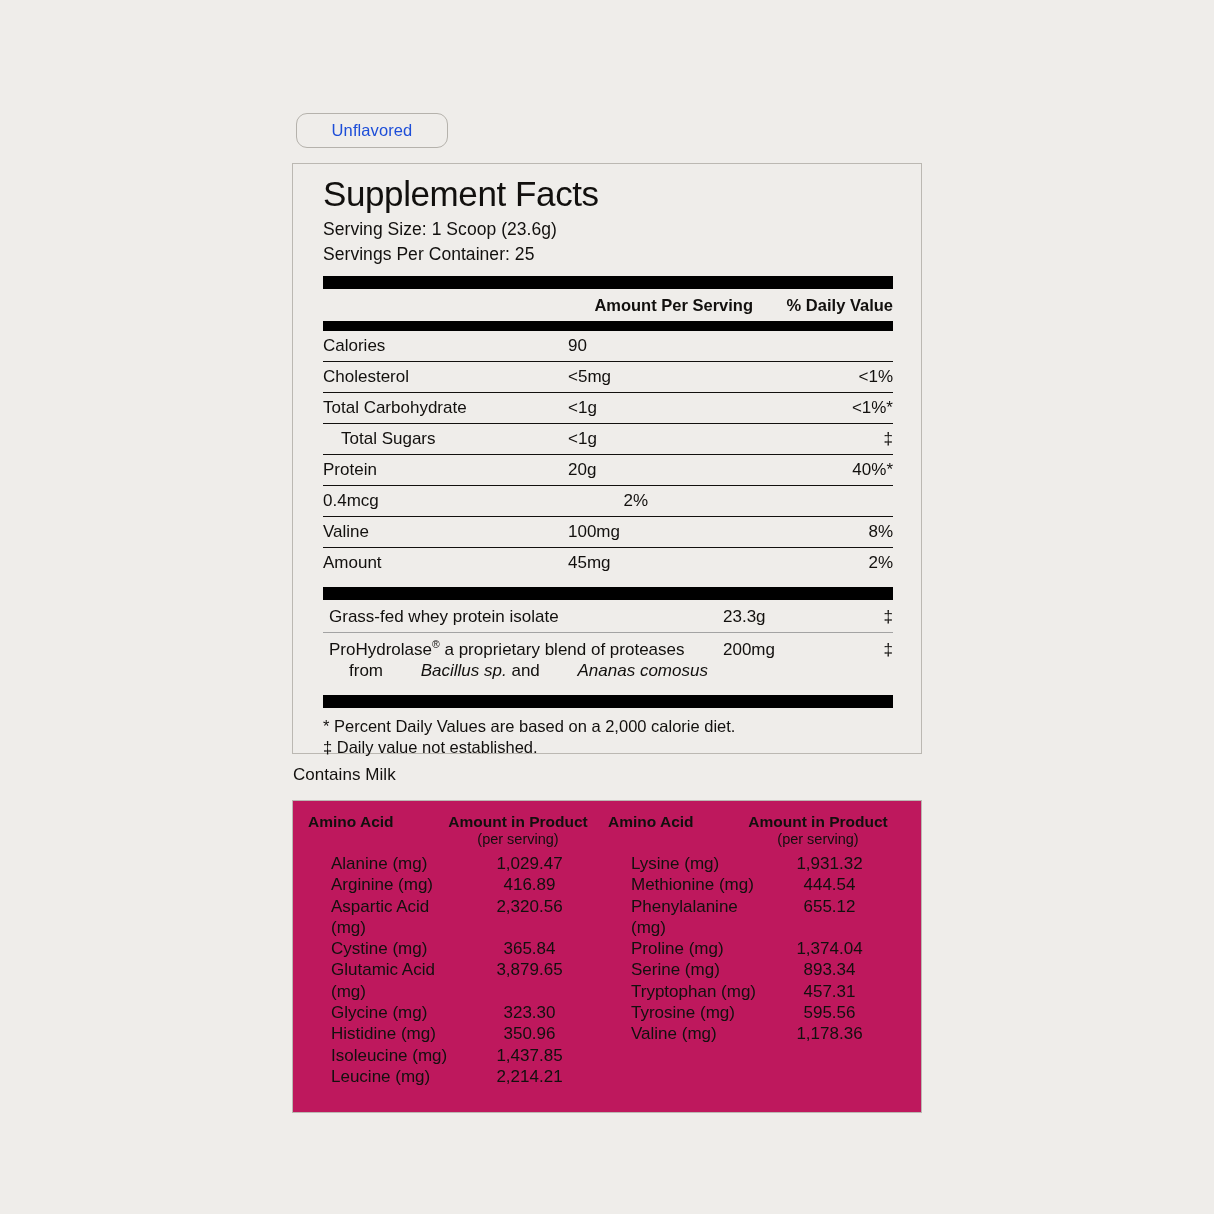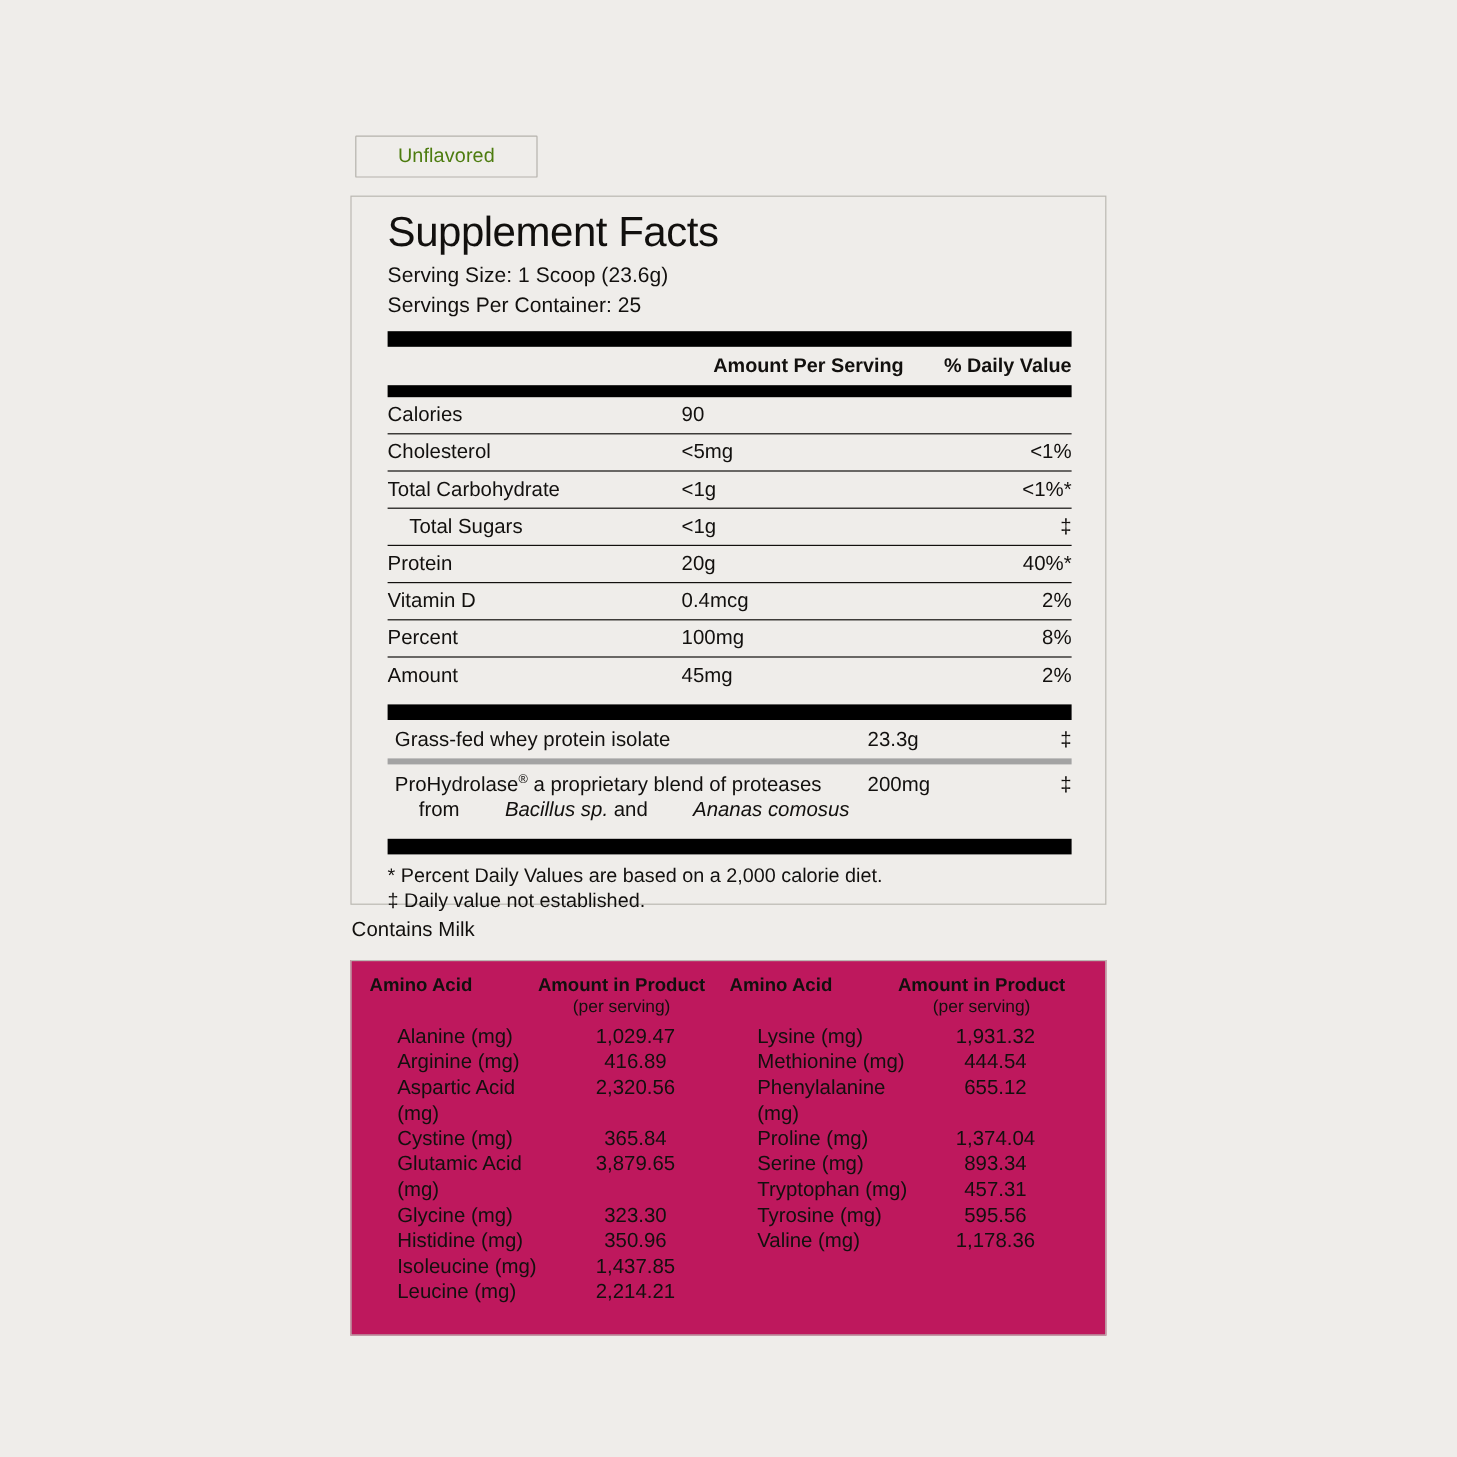--- a/index.html
+++ b/index.html
@@ -23,27 +23,27 @@
 
   
   .flavor-button {
     position: absolute;
     left: 296px;
     top: 113px;
     width: 152px;
     height: 35px;
     box-sizing: border-box;
     border: 1px solid #b5b2ac;
-    border-radius: 1px;
+    border-radius: 11px;
     background: #efedea;
     display: flex;
     align-items: center;
     justify-content: center;
     font-size: 16.5px;
-    color: #4d7c0f;
+    color: #1d4ed8;
     letter-spacing: 0.1px;
     cursor: pointer;
   }
 
   
   .facts-panel {
     position: absolute;
     left: 292px;
     top: 163px;
     width: 630px;
@@ -124,21 +124,21 @@
     width: 140px;
     text-align: right;
     flex: 0 0 140px;
   }
   .nrow.indent .nm { padding-left: 18px; }
 
   .ing-block { margin-top: 0; }
   .irow {
     display: flex;
     align-items: flex-start;
-    border-bottom: 5px solid #a3a3a3;
+    border-bottom: 1px solid #a3a3a3;
     font-size: 17px;
     padding: 6px 0 5px 0;
   }
   .irow:last-child { border-bottom: none; }
   .irow .nm {
     flex: 1 1 auto;
     padding-left: 6px;
     line-height: 21px;
   }
   .irow .amt {
@@ -284,26 +284,25 @@
           <span class="nm">Total Sugars</span>
           <span class="amt">&lt;1g</span>
           <span class="dv">‡</span>
         </div>
         <div class="nrow">
           <span class="nm">Protein</span>
           <span class="amt">20g</span>
           <span class="dv">40%*</span>
         </div>
         <div class="nrow">
-          <span class="nm">Vitamin D</span>
           <span class="amt">0.4mcg</span>
           <span class="dv">2%</span>
         </div>
         <div class="nrow">
-          <span class="nm">Percent</span>
+          <span class="nm">Valine</span>
           <span class="amt">100mg</span>
           <span class="dv">8%</span>
         </div>
         <div class="nrow">
           <span class="nm">Amount</span>
           <span class="amt">45mg</span>
           <span class="dv">2%</span>
         </div>
       </div>
 

